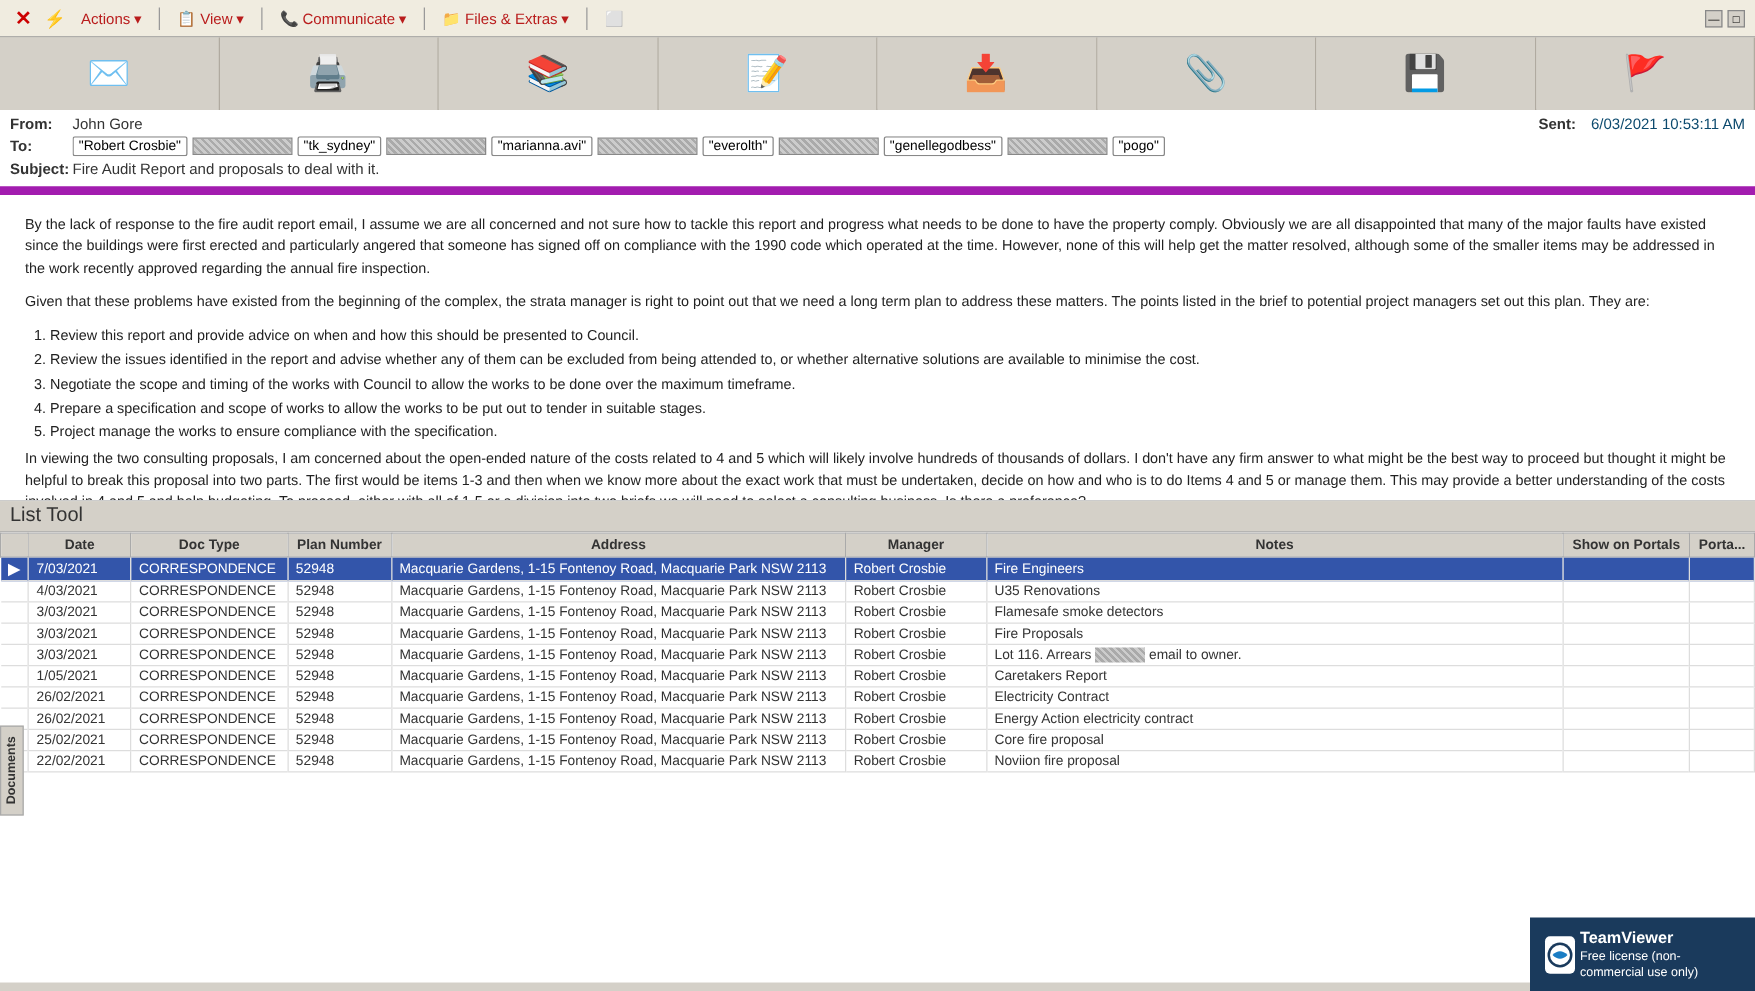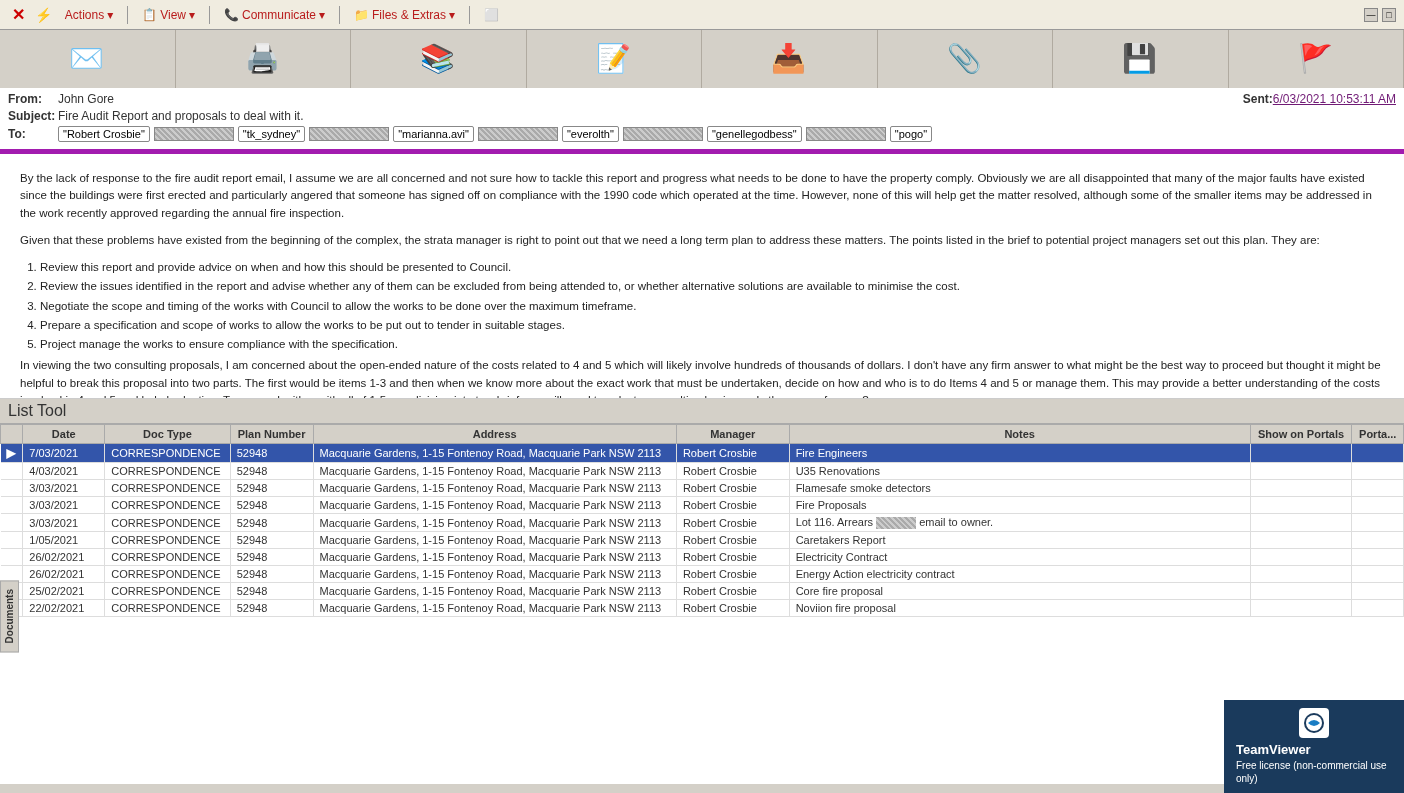--- a/index.html
+++ b/index.html
@@ -56,42 +56,42 @@
       justify-content: center;
       border-right: 1px solid #b0aaa0;
       cursor: pointer;
       background: #d4d0c8;
     }
     .icon-emoji { font-size: 28px; }
 
     
     .email-header {
       background: white;
-      border-bottom: 5px solid #a21caf;
+      border-bottom: 7px solid #a21caf;
       padding: 4px 8px;
     }
     .header-row {
       display: flex;
       align-items: center;
       margin-bottom: 3px;
     }
     .header-label {
       width: 50px;
       font-weight: bold;
       color: #333;
       font-size: 12px;
       flex-shrink: 0;
     }
     .header-value {
       flex: 1;
       font-size: 12px;
       color: #333;
     }
     .sent-label { font-weight: bold; color: #333; margin-left: 8px; }
-    .sent-value { margin-left: 0; color: #701a75; text-decoration: underline; }
+    .sent-value { margin-left: 12px; color: #0c4a6e; }
     .recipients {
       display: flex;
       align-items: center;
       gap: 4px;
       flex-wrap: nowrap;
       overflow: hidden;
     }
     .recipient-chip {
       display: inline-flex;
       align-items: center;
@@ -200,21 +200,20 @@
       bottom: 0;
       right: 0;
       background: #1a3a5c;
       color: white;
       padding: 8px 12px;
       font-size: 11px;
       display: flex;
       align-items: center;
       gap: 4px;
       width: 180px;
-      flex-direction: column;
     }
     .tv-logo {
       width: 30px;
       height: 30px;
       background: white;
       border-radius: 4px;
       display: flex;
       align-items: center;
       justify-content: center;
       font-size: 8px;
@@ -292,38 +291,38 @@
   </div>
 
   <div class="email-header">
     <div class="header-row">
       <span class="header-label">From:</span>
       <span class="header-value">John Gore</span>
       <span class="sent-label">Sent:</span>
       <span class="sent-value">6/03/2021 10:53:11 AM</span>
     </div>
     <div class="header-row">
-      <span class="header-label">Subject:</span>
-      <span class="header-value">Fire Audit Report and proposals to deal with it.</span>
-    </div>
-    <div class="header-row">
       <span class="header-label">To:</span>
       <div class="recipients">
         <span class="recipient-chip">"Robert Crosbie"</span>
         <span class="recipient-redacted"></span>
         <span class="recipient-chip">"tk_sydney"</span>
         <span class="recipient-redacted"></span>
         <span class="recipient-chip">"marianna.avi"</span>
         <span class="recipient-redacted"></span>
         <span class="recipient-chip">"everolth"</span>
         <span class="recipient-redacted"></span>
         <span class="recipient-chip">"genellegodbess"</span>
         <span class="recipient-redacted"></span>
         <span class="recipient-chip">"pogo"</span>
       </div>
+    </div>
+    <div class="header-row">
+      <span class="header-label">Subject:</span>
+      <span class="header-value">Fire Audit Report and proposals to deal with it.</span>
     </div>
   </div>
 
   <div class="email-body">
     <p>By the lack of response to the fire audit report email, I assume we are all concerned and not sure how to tackle this report and progress what needs to be done to have the property comply. Obviously we are all disappointed that many of the major faults have existed since the buildings were first erected and particularly angered that someone has signed off on compliance with the 1990 code which operated at the time. However, none of this will help get the matter resolved, although some of the smaller items may be addressed in the work recently approved regarding the annual fire inspection.</p>
     <p>Given that these problems have existed from the beginning of the complex, the strata manager is right to point out that we need a long term plan to address these matters. The points listed in the brief to potential project managers set out this plan. They are:</p>
     <ol>
       <li>Review this report and provide advice on when and how this should be presented to Council.</li>
       <li>Review the issues identified in the report and advise whether any of them can be excluded from being attended to, or whether alternative solutions are available to minimise the cost.</li>
       <li>Negotiate the scope and timing of the works with Council to allow the works to be done over the maximum timeframe.</li>

